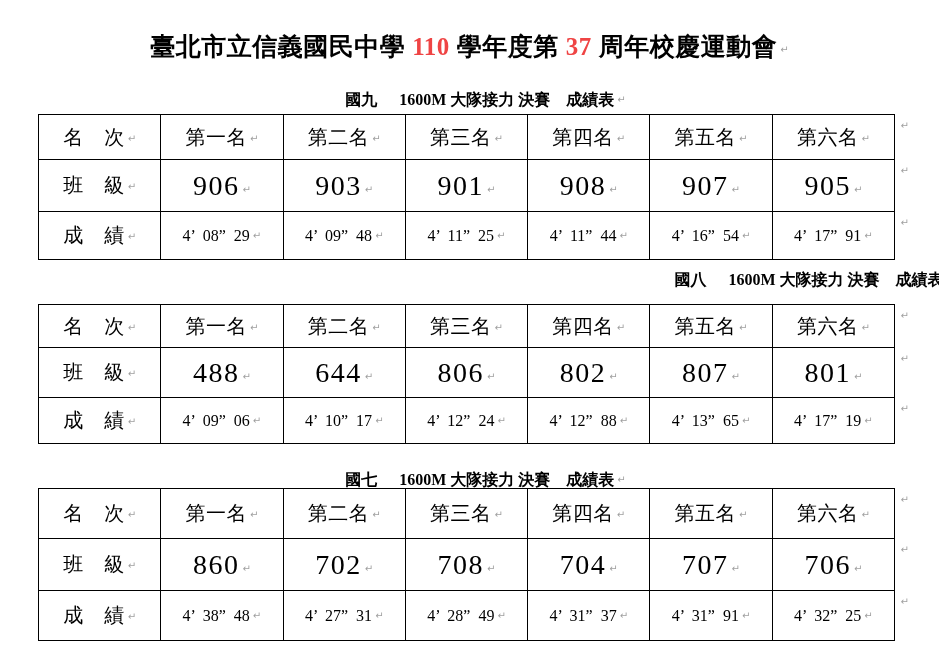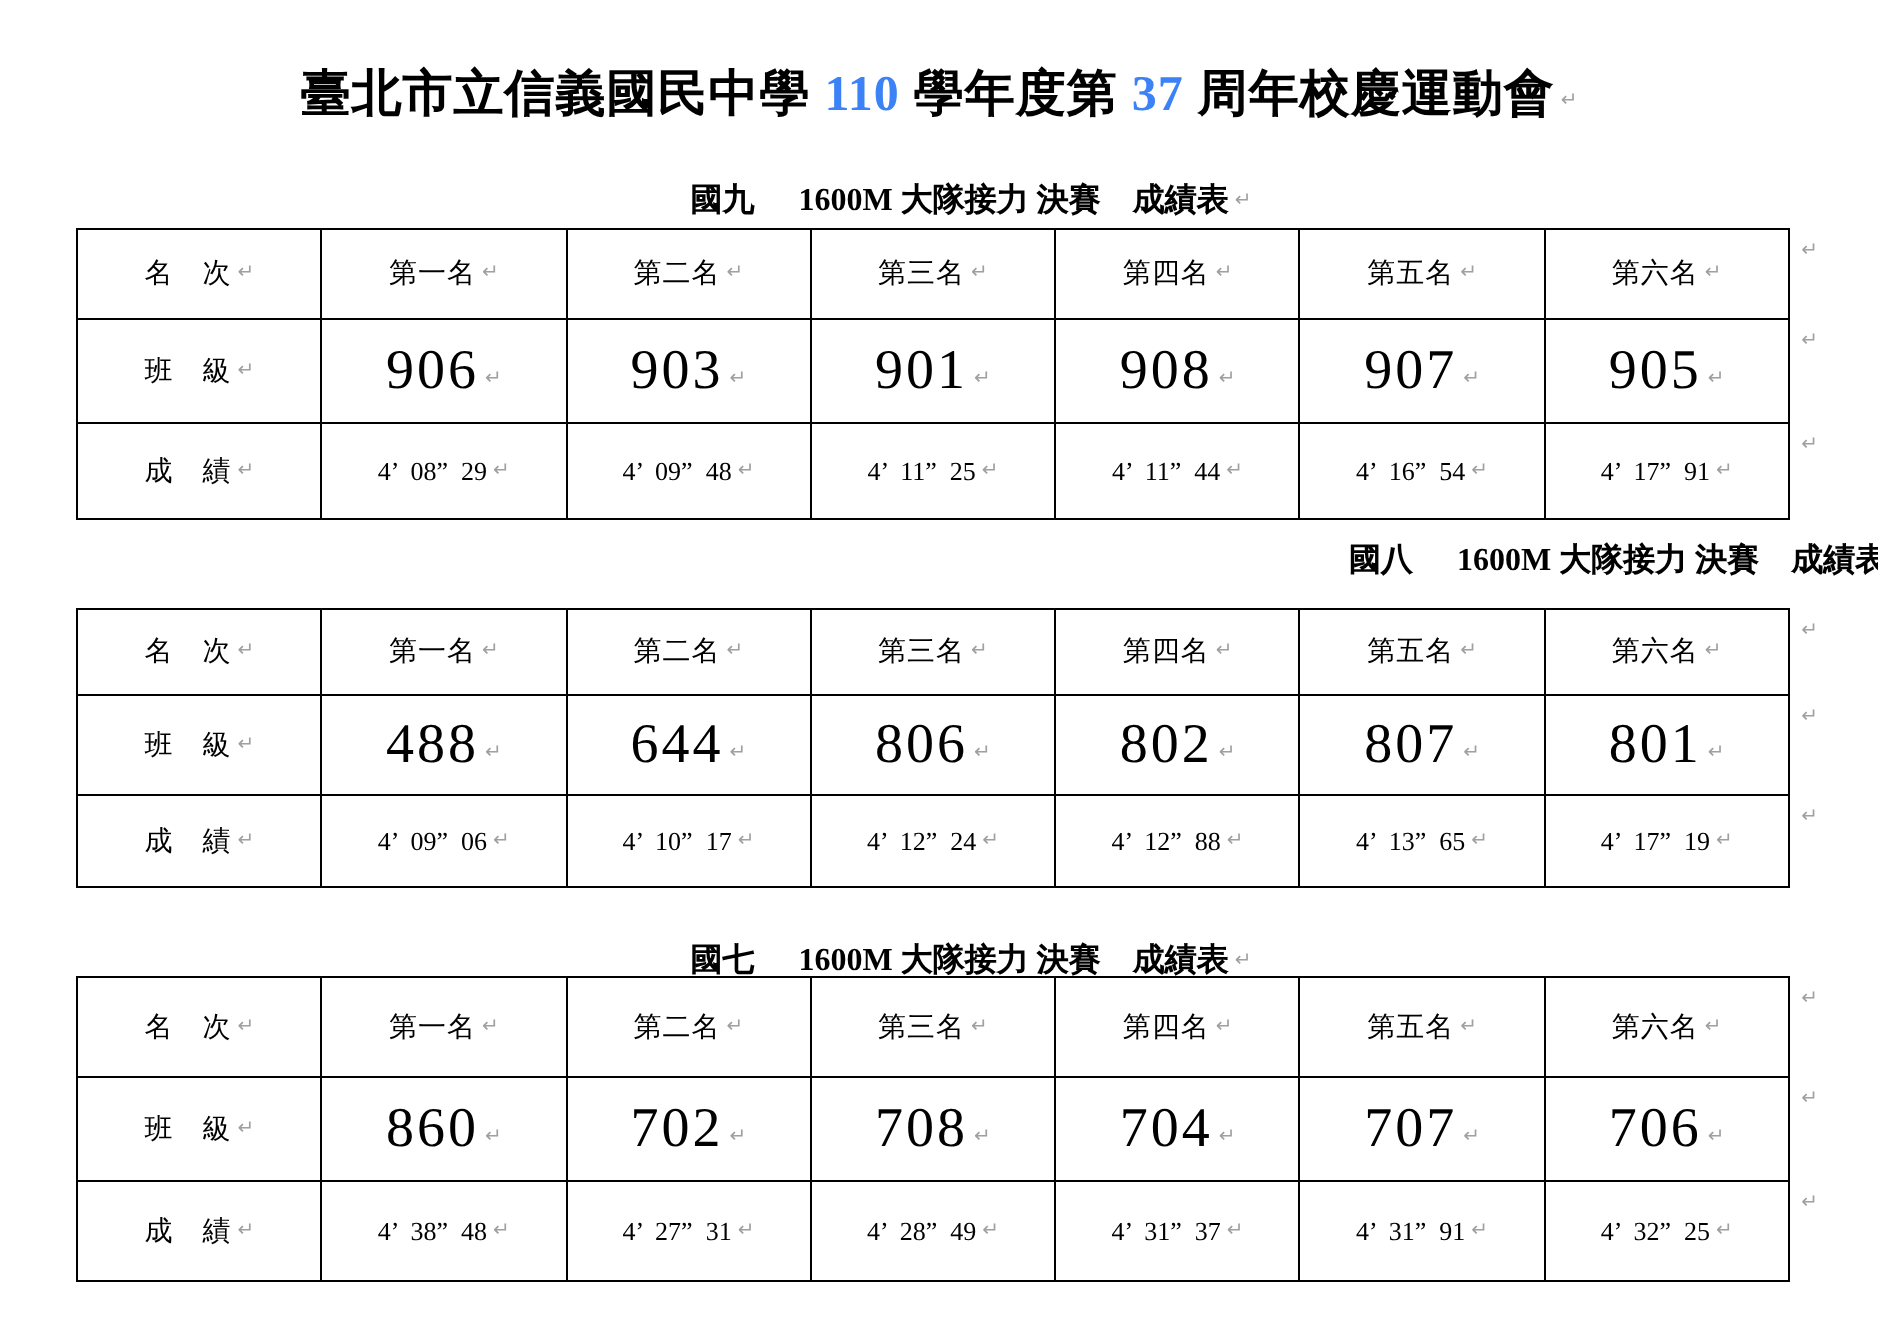--- a/index.html
+++ b/index.html
@@ -10,21 +10,21 @@
     color:#000;
     font-family:"Liberation Serif","DejaVu Serif",serif;
     overflow:hidden;
   }
   .doc-title{
     position:absolute;top:30px;left:0;width:100%;
     text-align:center;
     font-size:25px;font-weight:bold;letter-spacing:0.5px;
     white-space:pre;
   }
-  .doc-title .red{color:#3b82f6;margin:0 7px;}
+  .doc-title .red{color:#ef4444;margin:0 7px;}
   .section-title{
     position:absolute;left:16px;width:100%;
     text-align:center;
     font-size:16px;font-weight:bold;
     white-space:pre;
   }
   #sub-0{top:90px;}
   #sub-1{top:270px;text-align:right;}
   #sub-2{top:458px;margin-top:12px;}
   .section-title .grade{margin-right:22px;}
@@ -37,23 +37,23 @@
   #table-2{top:488px;}
   .results-table td{
     border:1px solid #000;
     text-align:center;vertical-align:middle;
     padding:0;overflow:visible;
   }
   .results-table td:last-child{position:relative;}
   #table-0 .header-row{height:45px;} #table-0 .class-row{height:52px;} #table-0 .result-row{height:48px;}
   #table-1 .header-row{height:43px;} #table-1 .class-row{height:50px;} #table-1 .result-row{height:46px;}
   #table-2 .header-row{height:50px;} #table-2 .class-row{height:52px;} #table-2 .result-row{height:50px;}
-  .cell-cn{font-size:14px;letter-spacing:0.5px;white-space:pre;}
+  .cell-cn{font-size:20px;letter-spacing:0.5px;white-space:pre;}
   .cell-class{font-size:28px;letter-spacing:1.5px;}
-  .cell-result{font-size:13px;white-space:pre;}
+  .cell-result{font-size:16px;white-space:pre;}
   .mark{
     color:#a0a0a0;
     font-size:10px;
     font-weight:normal;
     font-family:"DejaVu Sans","Liberation Sans",sans-serif;
     margin-left:3px;
     vertical-align:2px;
     letter-spacing:0;
   }
   .row-end-mark{

